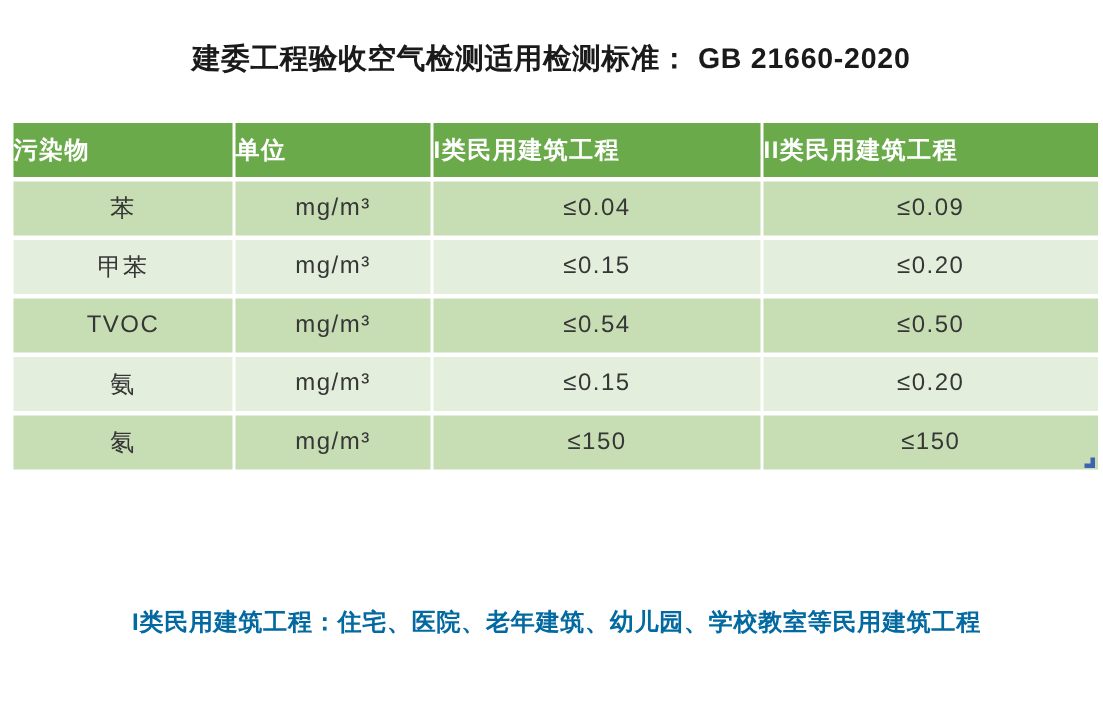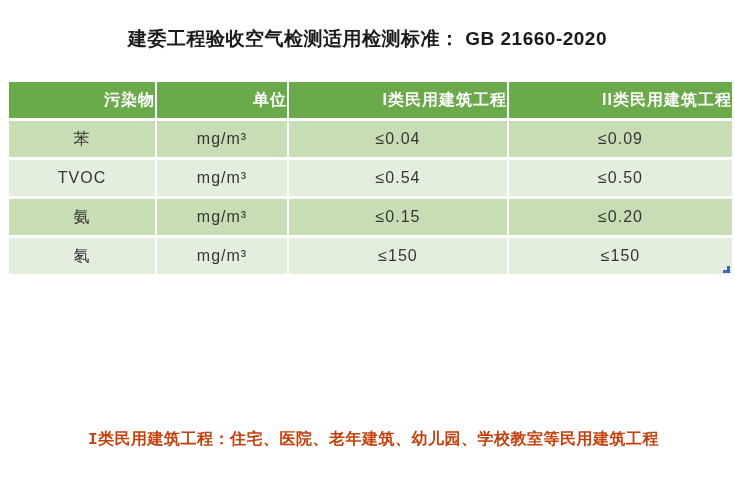--- a/index.html
+++ b/index.html
@@ -41,21 +41,21 @@
   col.c1{width:146px;}
   col.c2{width:130px;}
   col.c3{width:218px;}
   col.c4{width:auto;}
   th{
     background:var(--header-green);
     color:var(--header-text);
     font-size:16px;
     font-weight:bold;
     height:36px;
-    text-align:right;
+    text-align:left;
     vertical-align:middle;
     letter-spacing:1px;
   }
   td{
     font-size:16px;
     color:var(--cell-text);
     height:36px;
     text-align:center;
     vertical-align:middle;
     letter-spacing:1px;
@@ -64,27 +64,26 @@
   tbody tr:nth-child(even) td{background:var(--band-light);}
   .corner-handle{
     position:absolute;
     right:4px;bottom:4px;
     width:7px;height:7px;
     border-right:3px solid var(--handle-blue);
     border-bottom:3px solid var(--handle-blue);
   }
   .notes{
     position:absolute;
-    top:425px;left:88px;
+    top:401px;left:88px;
     font-size:16px;
     font-weight:bold;
-    color:#c2410c;
+    color:#0369a1;
     line-height:30px;
     letter-spacing:0.5px;
-    font-family:Liberation Mono, monospace;
   }
 </style>
 </head>
 <body>
 
 <div class="page-title">建委工程验收空气检测适用检测标准： GB 21660-2020</div>
 
 <div class="table-wrap">
   <table>
     <colgroup>
@@ -102,20 +101,26 @@
       </tr>
     </thead>
     <tbody>
       <tr>
         <td>苯</td>
         <td>mg/m³</td>
         <td>≤0.04</td>
         <td>≤0.09</td>
       </tr>
       <tr>
+        <td>甲苯</td>
+        <td>mg/m³</td>
+        <td>≤0.15</td>
+        <td>≤0.20</td>
+      </tr>
+      <tr>
         <td>TVOC</td>
         <td>mg/m³</td>
         <td>≤0.54</td>
         <td>≤0.50</td>
       </tr>
       <tr>
         <td>氨</td>
         <td>mg/m³</td>
         <td>≤0.15</td>
         <td>≤0.20</td>

